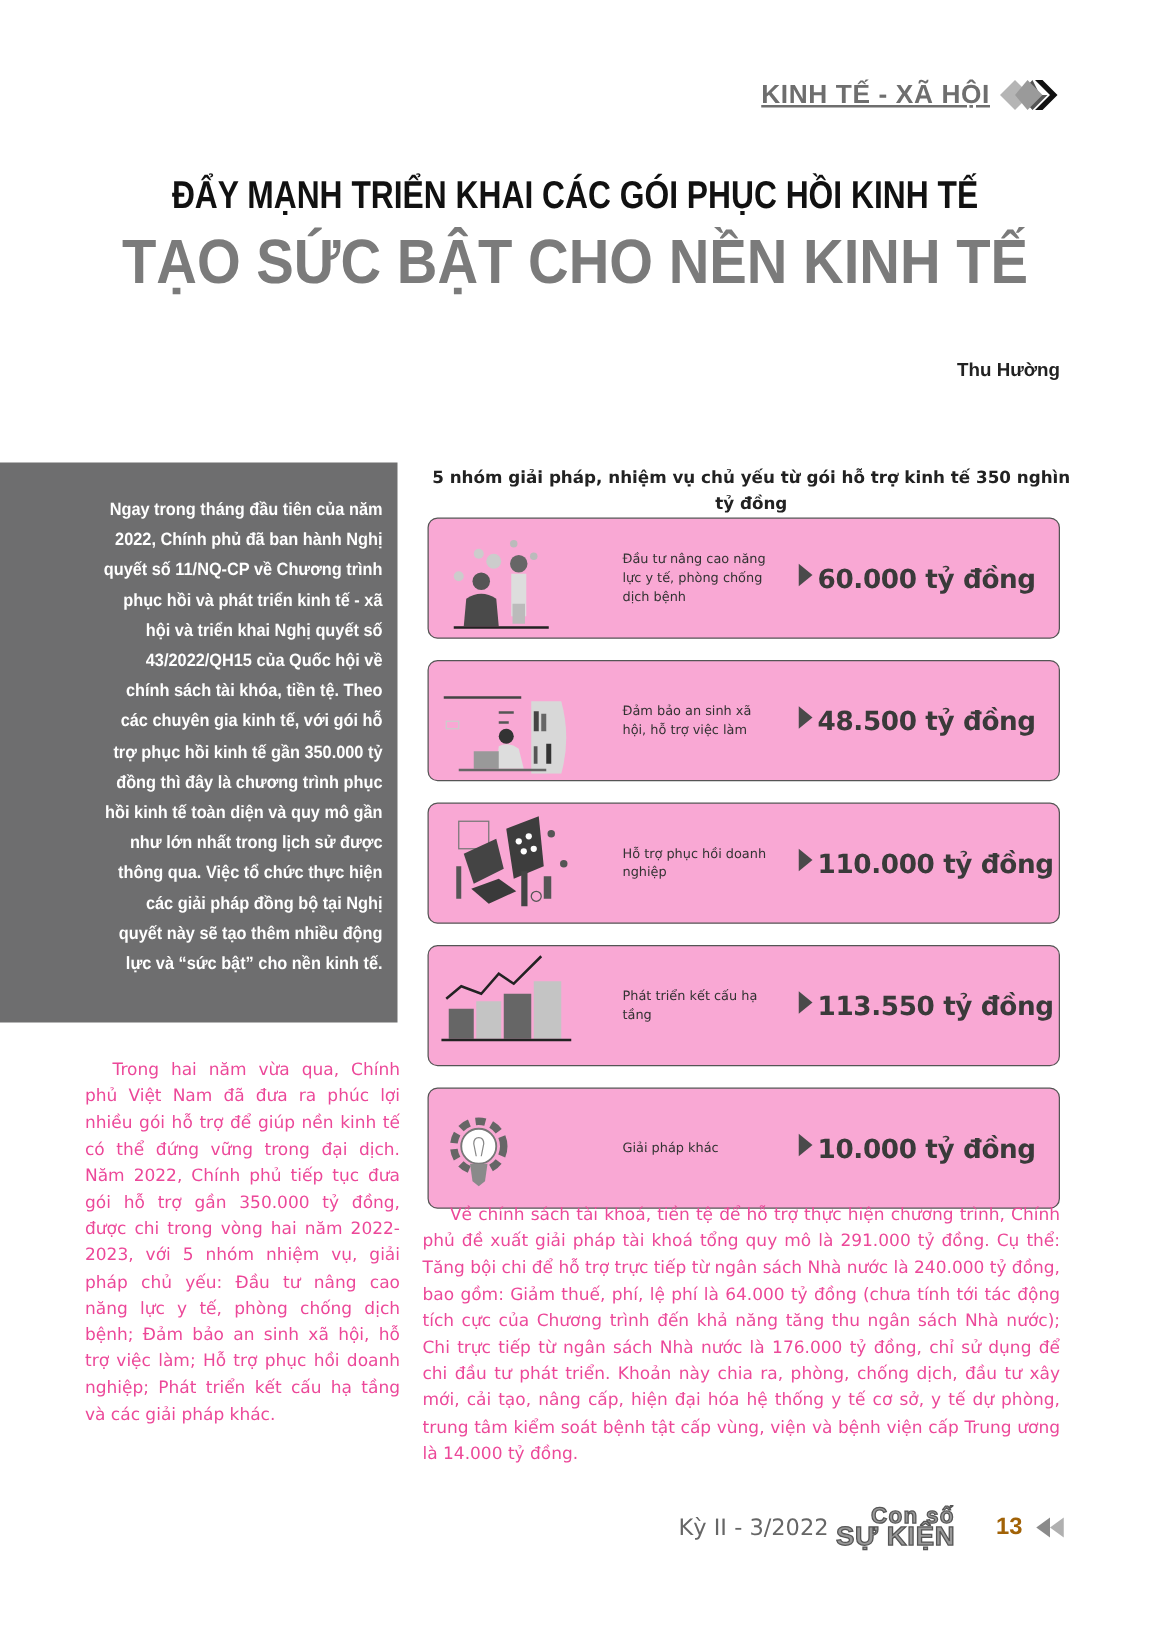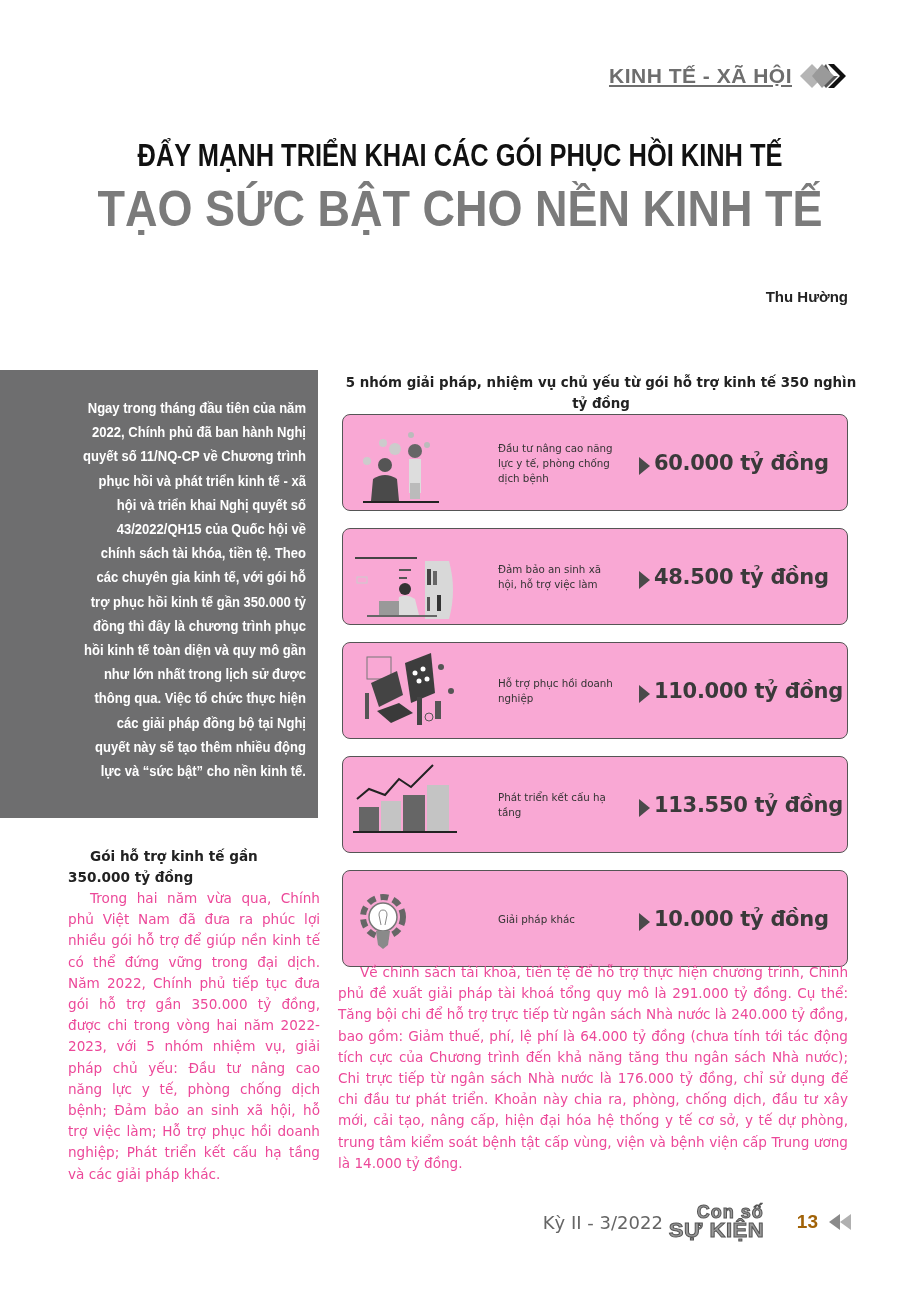--- a/index.html
+++ b/index.html
@@ -60,21 +60,21 @@
     position: relative; height: 97px; margin-bottom: 17px;
     border: 1.6px solid #555; border-radius: 8px; background: #f9a8d4;
   }
   .card .illus { position: absolute; left: 10px; top: 6px; width: 105px; height: 84px; }
   .card .label {
     position: absolute; left: 155px; top: 50%; transform: translateY(-50%);
     width: 122px; font-size: 10.3px; line-height: 15px; color: #333;
   }
   .card .amount {
     position: absolute; left: 296px; top: 50%; transform: translateY(-50%);
-    display: flex; align-items: flex-end;
+    display: flex; align-items: flex-start;
   }
   .card .tri {
     width: 0; height: 0; border-top: 9px solid transparent; border-bottom: 9px solid transparent;
     border-left: 11px solid #4a4a4a; margin-right: 4px;
   }
   .card .amount-text {
     font-family: "DejaVu Sans", sans-serif; font-size: 21px; font-weight: bold; color: #3a3a3a; letter-spacing: -0.3px;
   }
 
   .body-right { position: absolute; top: 962px; left: 338px; width: 510px; }
@@ -107,21 +107,20 @@
 </svg>
 
 <h1 class="title1">ĐẨY MẠNH TRIỂN KHAI CÁC GÓI PHỤC HỒI KINH TẾ</h1>
 <h2 class="title2">TẠO SỨC BẬT CHO NỀN KINH TẾ</h2>
 <div class="author">Thu Hường</div>
 
 <div class="lead-box"></div>
 <p class="lead-text">Ngay trong tháng đầu tiên của năm 2022, Chính phủ đã ban hành Nghị quyết số 11/NQ-CP về Chương trình phục hồi và phát triển kinh tế - xã hội và triển khai Nghị quyết số 43/2022/QH15 của Quốc hội về chính sách tài khóa, tiền tệ. Theo các chuyên gia kinh tế, với gói hỗ trợ phục hồi kinh tế gần 350.000 tỷ đồng thì đây là chương trình phục hồi kinh tế toàn diện và quy mô gần như lớn nhất trong lịch sử được thông qua. Việc tổ chức thực hiện các giải pháp đồng bộ tại Nghị quyết này sẽ tạo thêm nhiều động lực và “sức bật” cho nền kinh tế.</p>
 
 <div class="body-left">
-  <p class="sub-heading">Gói hỗ trợ kinh tế gần 350.000 tỷ đồng</p>
   <p class="para">Trong hai năm vừa qua, Chính phủ Việt Nam đã đưa ra phúc lợi nhiều gói hỗ trợ để giúp nền kinh tế có thể đứng vững trong đại dịch. Năm 2022, Chính phủ tiếp tục đưa gói hỗ trợ gần 350.000 tỷ đồng, được chi trong vòng hai năm 2022-2023, với 5 nhóm nhiệm vụ, giải pháp chủ yếu: Đầu tư nâng cao năng lực y tế, phòng chống dịch bệnh; Đảm bảo an sinh xã hội, hỗ trợ việc làm; Hỗ trợ phục hồi doanh nghiệp; Phát triển kết cấu hạ tầng và các giải pháp khác.</p>
 </div>
 
 <div class="info-title">5 nhóm giải pháp, nhiệm vụ chủ yếu từ gói hỗ trợ kinh tế 350 nghìn tỷ đồng</div>
 <div class="cards">
 
   <div class="card">
     <svg class="illus" viewBox="0 0 105 84">
       <circle cx="14" cy="40" r="4" fill="#ccc"></circle>
         <circle cx="30" cy="22" r="4" fill="#ccc"></circle>

